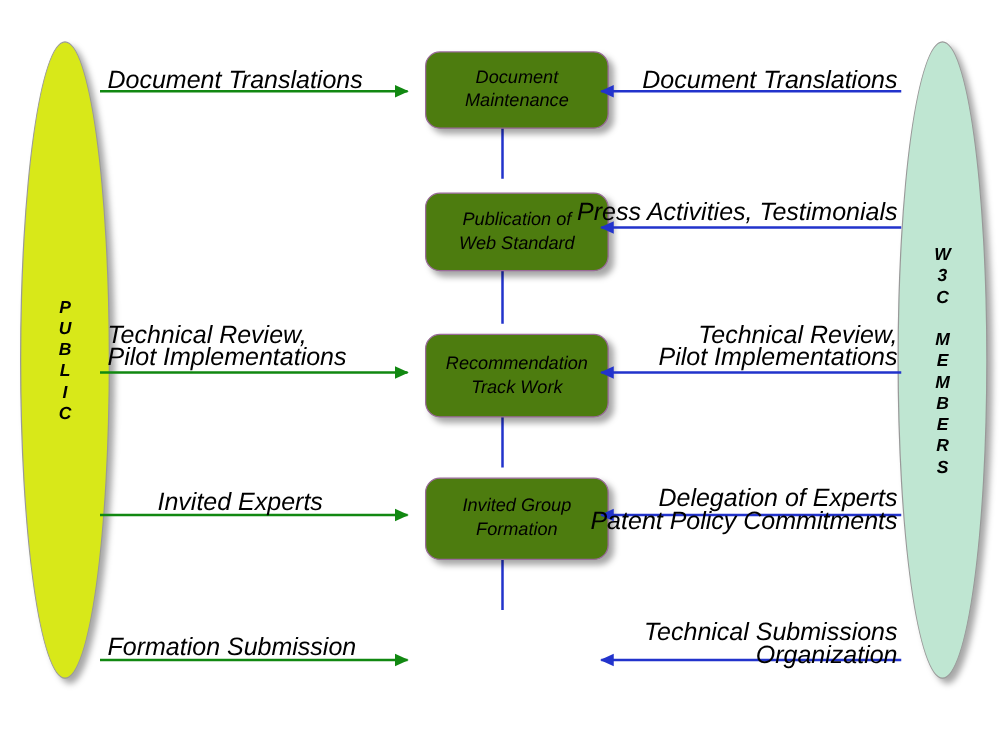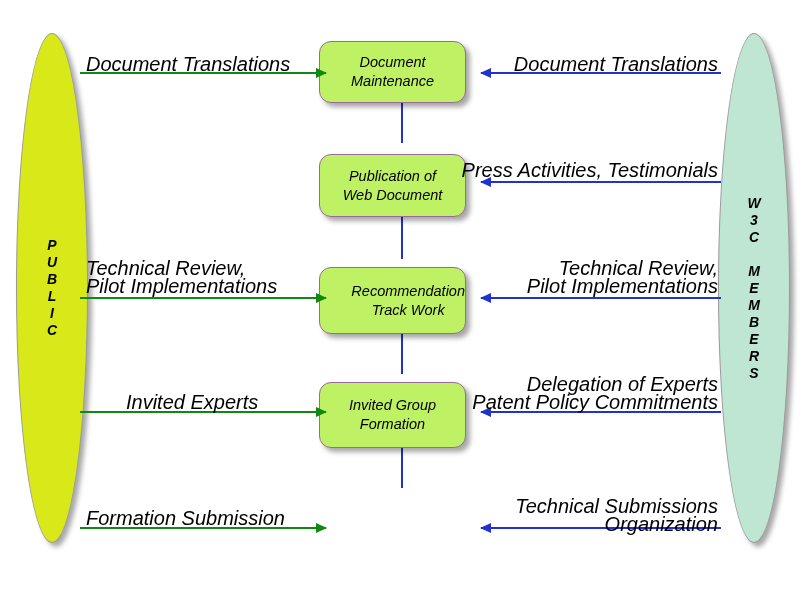--- a/index.html
+++ b/index.html
@@ -49,23 +49,23 @@
     left: 718px;
     top: 33px;
     width: 70px;
     height: 508px;
     background: #bfe6d2;
   }
 
   
   .process-box {
     position: absolute;
-    left: 319px;
+    left: 340px;
     width: 145px;
-    background: #bef264;
+    background: #4d7c0f;
     border: 1px solid #9a6a9a;
     border-radius: 12px;
     box-shadow: 4px 4px 5px rgba(0,0,0,0.35);
     display: flex;
     align-items: center;
     justify-content: center;
     text-align: center;
   }
   .process-label {
     font-style: italic;
@@ -177,23 +177,23 @@
   <div class="v-arrow" style="left:401px; top:101px; height:42px;">
     <div class="head"></div>
   </div>
 
   <div class="process-box" style="top:41px; height:60px;">
     <div class="process-label">Document
 Maintenance</div>
   </div>
   <div class="process-box" style="top:154px; height:61px;">
     <div class="process-label">Publication of
-Web Document</div>
-  </div>
-  <div class="process-box" style="top:267px; height:65px;justify-content:flex-end;">
+Web Standard</div>
+  </div>
+  <div class="process-box" style="top:267px; height:65px;">
     <div class="process-label">Recommendation
 Track Work</div>
   </div>
   <div class="process-box" style="top:382px; height:64px;">
     <div class="process-label">Invited Group
 Formation</div>
   </div>
 
   <div class="h-arrow green to-right" style="left:80px; top:72px; width:246px;">
     <div class="line"></div>
@@ -236,18 +236,18 @@
   </div>
   <div class="h-arrow blue to-left" style="left:481px; top:527px; width:240px;">
     <div class="line"></div>
     <div class="head"></div>
   </div>
 
   <div class="edge-label right-side" style="top:55px;">Document Translations</div>
   <div class="edge-label right-side" style="top:161px;">Press Activities, Testimonials</div>
   <div class="edge-label right-side" style="top:259px;">Technical Review,
 Pilot Implementations</div>
-  <div class="edge-label right-side" style="top:375px;text-align:right;">Delegation of Experts
+  <div class="edge-label right-side" style="top:390px;text-align:right;">Delegation of Experts
 Patent Policy Commitments</div>
   <div class="edge-label right-side" style="top:497px;text-align:right;">Technical Submissions
 Organization</div>
 
 </div>
 
 </body></html>

